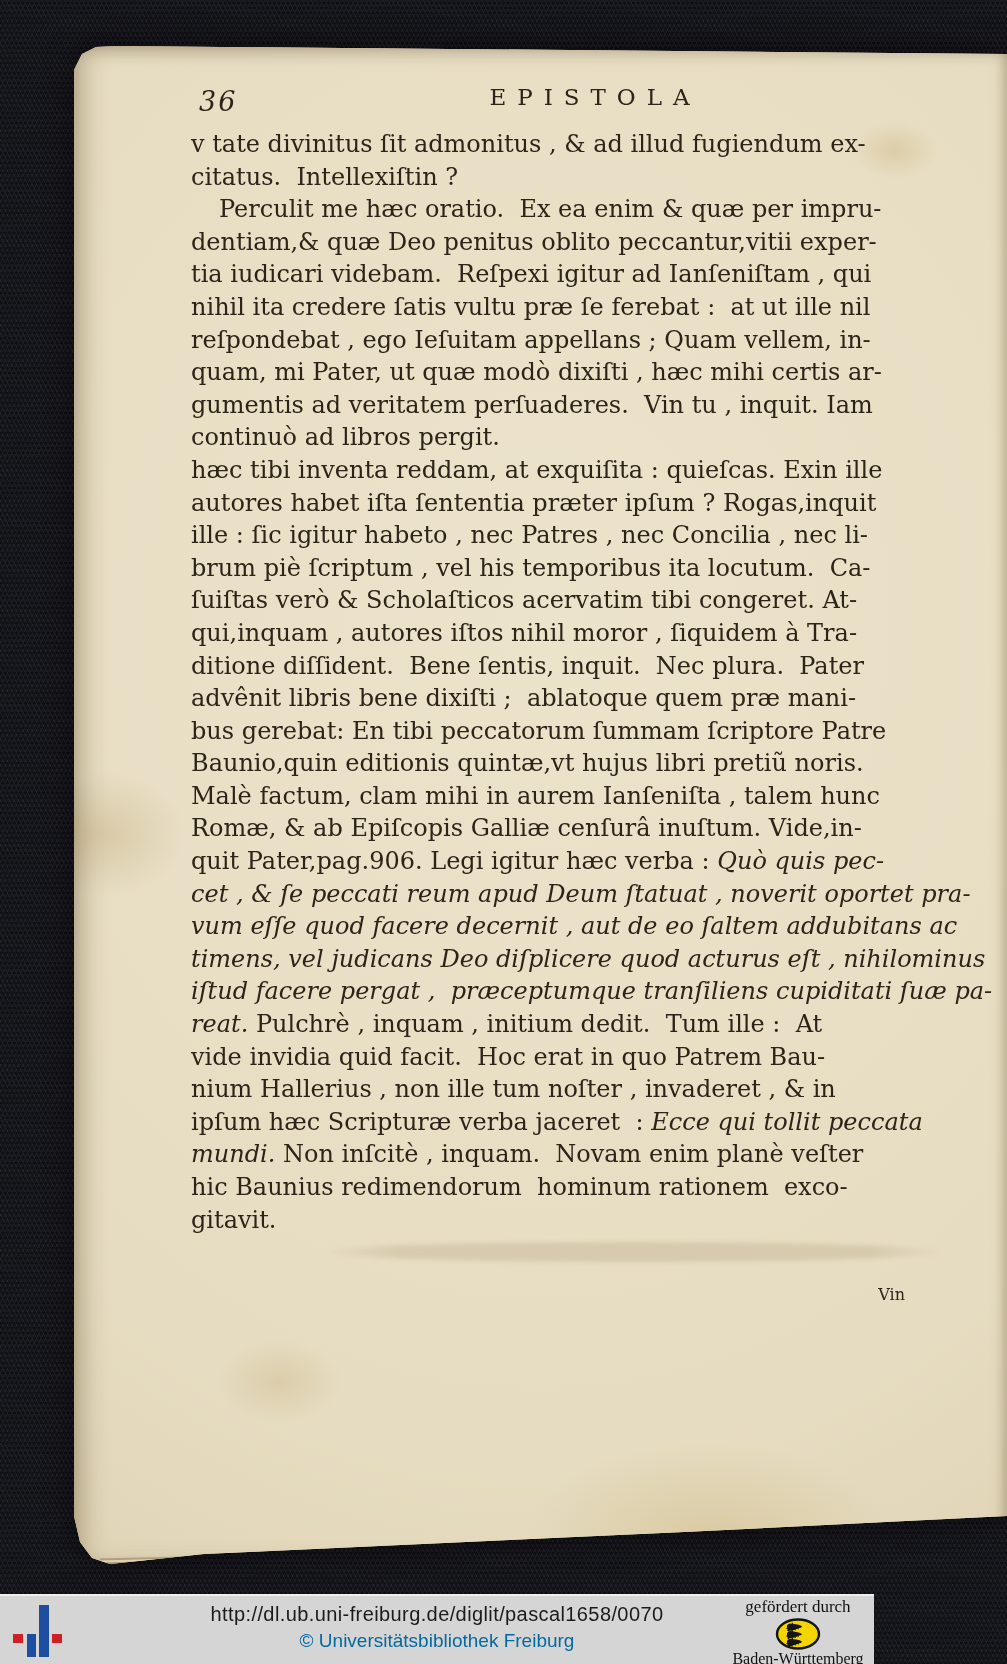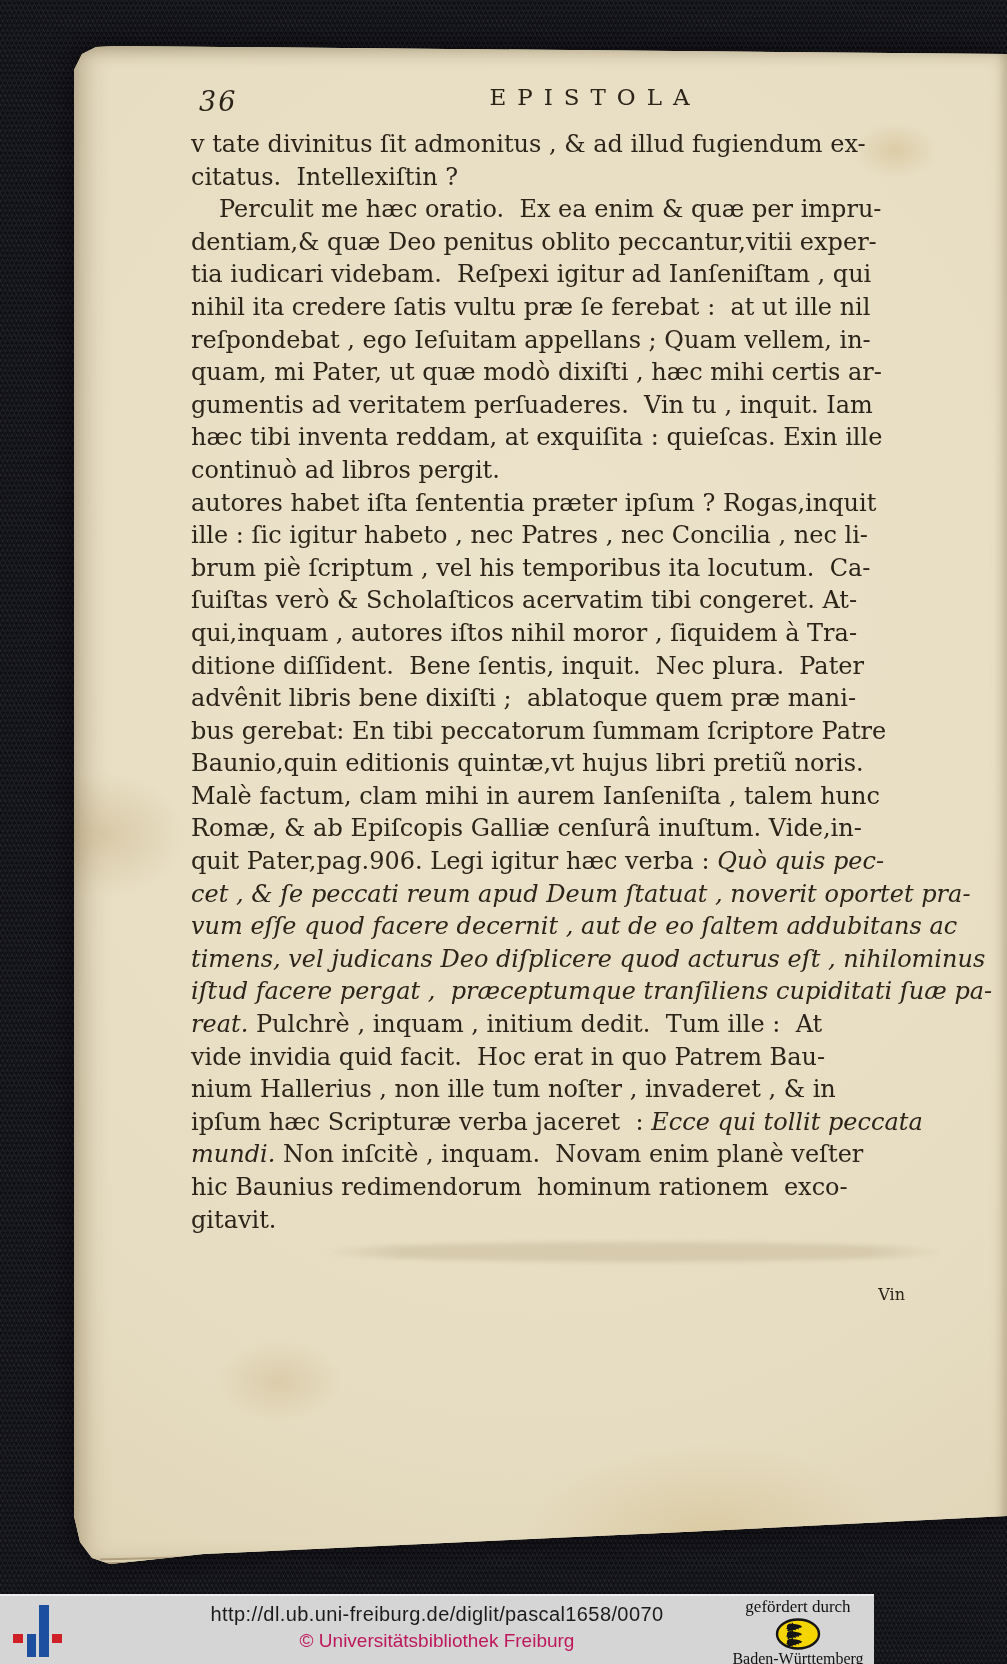--- a/index.html
+++ b/index.html
@@ -51,21 +51,21 @@
   .line.ind{padding-left:28px;}
   .line .it{font-style:italic;}
   .catchword{margin-top:43px;text-align:right;padding-right:30px;font-size:16px;height:32px;line-height:32px;}
   
   .footer{
     position:absolute;left:0;bottom:0;width:874px;height:68px;
     background:#d5d5d5;border-top:2px solid #eeeeee;
     font-family:"Liberation Sans", sans-serif;
   }
   .f-url{position:absolute;top:7px;left:0;right:0;text-align:center;font-size:20px;color:#1b1b1b;letter-spacing:.4px;}
-  .f-copy{position:absolute;top:34px;left:0;right:0;text-align:center;font-size:19px;color:#be185d;}
+  .f-copy{position:absolute;top:34px;left:0;right:0;text-align:center;font-size:19px;color:#0369a1;}
   .ub-logo{position:absolute;left:0;top:0;width:80px;height:68px;}
   .ub-logo .bar{position:absolute;}
   .funding{position:absolute;right:6px;top:0;width:140px;height:68px;text-align:center;font-family:"Liberation Serif", serif;color:#111;}
   .funding .label{font-size:17px;margin-top:1px;}
   .funding .crest{display:block;margin:1px auto 0;}
   .funding .name{font-size:16px;margin-top:0px;text-align:center;}
 </style>
 </head>
 <body>
 
@@ -80,22 +80,22 @@
       <div id="body-lines">
           <div class="line"><span>v tate divinitus ſit admonitus , &amp; ad illud fugiendum ex-</span></div>
           <div class="line"><span>citatus.  Intellexiſtin ?</span></div>
           <div class="line ind"><span>Perculit me hæc oratio.  Ex ea enim &amp; quæ per impru-</span></div>
           <div class="line"><span>dentiam,&amp; quæ Deo penitus oblito peccantur,vitii exper-</span></div>
           <div class="line"><span>tia iudicari videbam.  Reſpexi igitur ad Ianſeniſtam , qui</span></div>
           <div class="line"><span>nihil ita credere ſatis vultu præ ſe ferebat :  at ut ille nil</span></div>
           <div class="line"><span>reſpondebat , ego Ieſuitam appellans ; Quam vellem, in-</span></div>
           <div class="line"><span>quam, mi Pater, ut quæ modò dixiſti , hæc mihi certis ar-</span></div>
           <div class="line"><span>gumentis ad veritatem perſuaderes.  Vin tu , inquit. Iam</span></div>
+          <div class="line"><span>continuò ad libros pergit.</span></div>
           <div class="line"><span>hæc tibi inventa reddam, at exquiſita : quieſcas. Exin ille</span></div>
-          <div class="line"><span>continuò ad libros pergit.</span></div>
           <div class="line"><span>autores habet iſta ſententia præter ipſum ? Rogas,inquit</span></div>
           <div class="line"><span>ille : ſic igitur habeto , nec Patres , nec Concilia , nec li-</span></div>
           <div class="line"><span>brum piè ſcriptum , vel his temporibus ita locutum.  Ca-</span></div>
           <div class="line"><span>ſuiſtas verò &amp; Scholaſticos acervatim tibi congeret. At-</span></div>
           <div class="line"><span>qui,inquam , autores iſtos nihil moror , ſiquidem à Tra-</span></div>
           <div class="line"><span>ditione diſſident.  Bene ſentis, inquit.  Nec plura.  Pater</span></div>
           <div class="line"><span>advênit libris bene dixiſti ;  ablatoque quem præ mani-</span></div>
           <div class="line"><span>bus gerebat: En tibi peccatorum ſummam ſcriptore Patre</span></div>
           <div class="line"><span>Baunio,quin editionis quintæ,vt hujus libri pretiũ noris.</span></div>
           <div class="line"><span>Malè factum, clam mihi in aurem Ianſeniſta , talem hunc</span></div>

